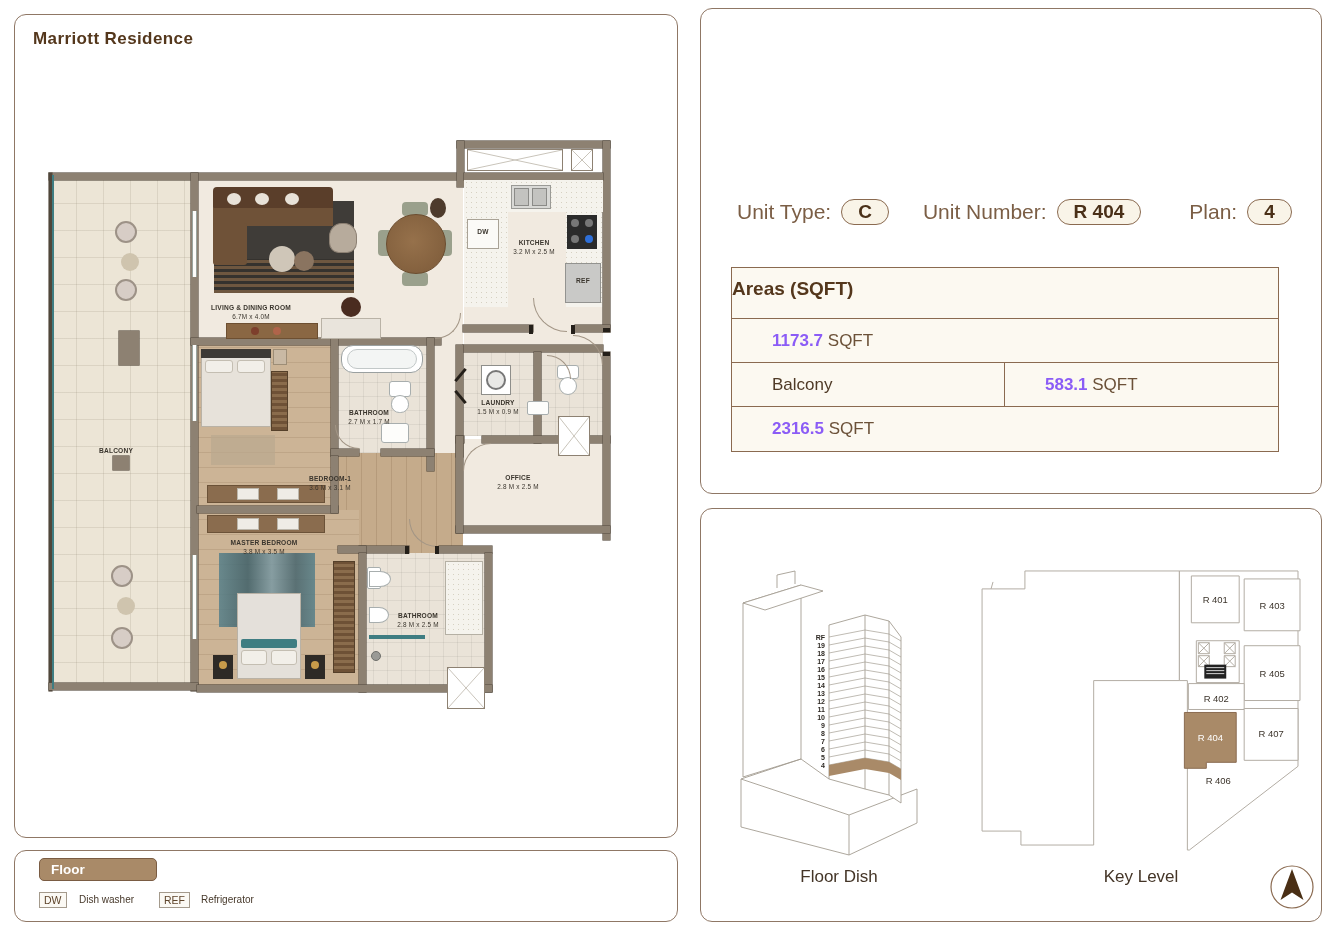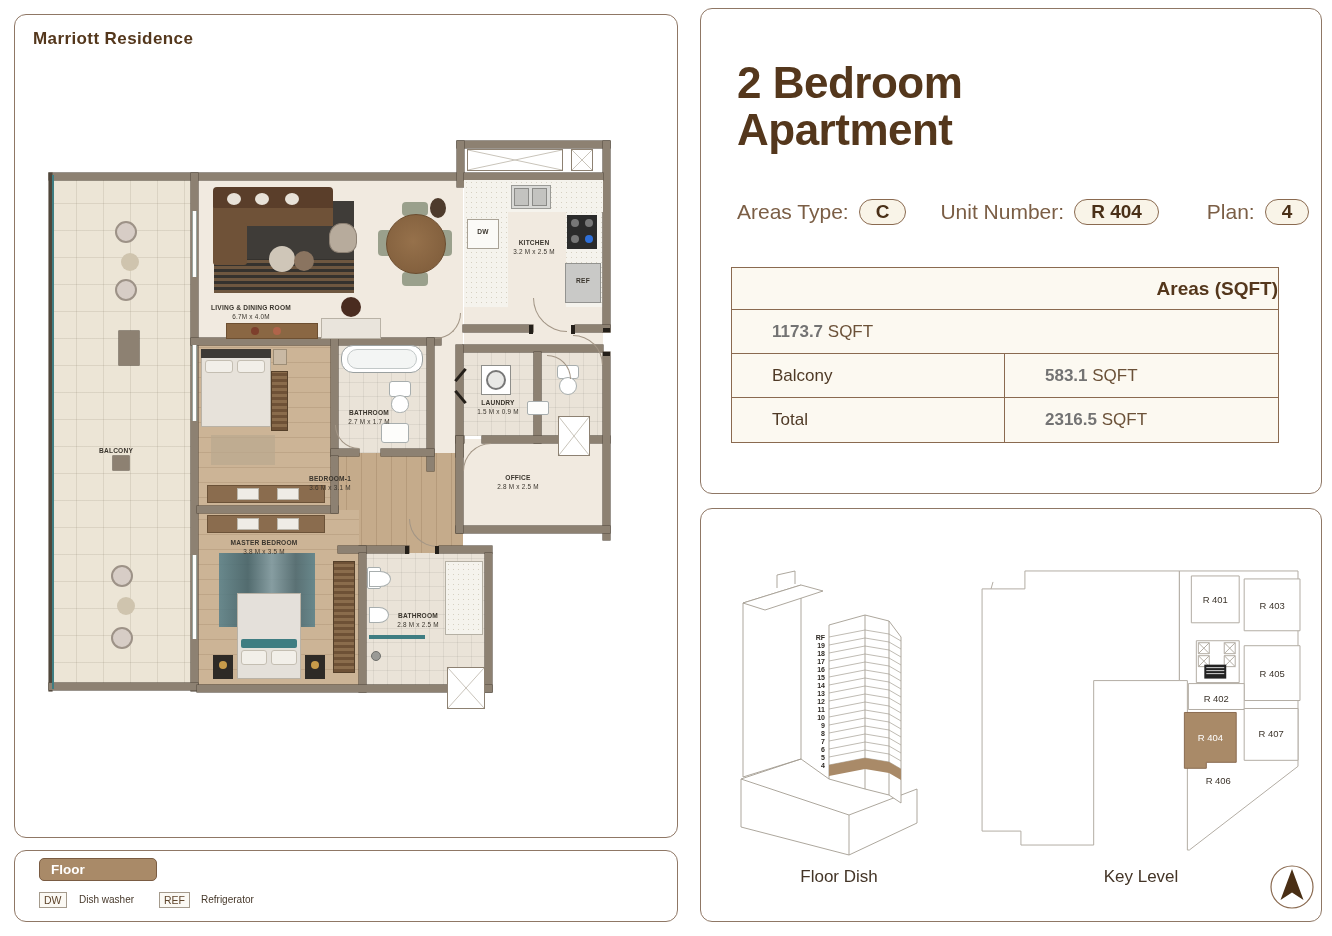--- a/index.html
+++ b/index.html
@@ -52,28 +52,28 @@
   
   .big-title { position:absolute; left:36px; top:50px; font-size:44px; line-height:1.07;
                font-weight:bold; color:#54371c; letter-spacing:-.5px; }
   .unit-row { position:absolute; left:36px; top:190px; display:flex; align-items:center;
               gap:10px; font-size:21px; color:#7b5e45; white-space:nowrap; }
   .badge { display:inline-block; background:#f9f4e8; border:1.6px solid #8a6a50; border-radius:13px;
            padding:0 16px; font-weight:bold; font-size:19px; color:#4a3018; line-height:24px; }
   .unit-gap { width:14px; }
   .areas { position:absolute; left:30px; top:258px; width:548px; background:#fcf9f1;
            border:1.4px solid #8a6a50; }
-  .areas-header { height:42px; line-height:42px; text-align:right; font-weight:bold;
+  .areas-header { height:51px; line-height:42px; text-align:left; font-weight:bold;
                   font-size:19px; color:#54371c; border-bottom:1.4px solid #8a6a50; }
   .areas-row { height:44px; display:flex; align-items:center; border-bottom:1.4px solid #8a6a50; }
   .areas-row:last-child { border-bottom:none; }
   .areas-label { width:50%; padding-left:40px; font-size:17px; color:#4f3a26; border-right:1.4px solid #8a6a50;
                  height:100%; display:flex; align-items:center; }
   .areas-value { padding-left:40px; font-size:17px; color:#6b5138; }
-  .areas-value b { color:#737373; font-weight:bold; }
+  .areas-value b { color:#8b5cf6; font-weight:bold; }
 
   
   .caption { position:absolute; font-size:17px; color:#443527; text-align:center; width:160px; }
   .flbl { font:bold 7px "Liberation Sans", sans-serif; fill:#2f2a24; }
   .klbl { font:9.5px "Liberation Sans", sans-serif; fill:#3b332a; }
   .klbl-hl { font:9.5px "Liberation Sans", sans-serif; fill:#ffffff; }
   .compass { position:absolute; left:568px; top:355px; width:46px; height:46px; }
 </style>
 </head>
 <body>
@@ -276,45 +276,40 @@
 
 <div class="panel" id="panel-legend">
   <div class="legend-pill">Floor</div>
   <div class="abbr-box" style="left:24px;">DW</div>
   <div class="legend-text" style="left:64px;">Dish washer</div>
   <div class="abbr-box" style="left:144px;">REF</div>
   <div class="legend-text" style="left:186px;">Refrigerator</div>
 </div>
 
 <div class="panel" id="panel-info">
-  <div class="big-title">
-    <div>2 Bedroom</div>
-    <div>Apartment</div>
-  </div>
   <div class="unit-row">
-    <span>Areas Type:</span>
+    <span>Unit Type:</span>
     <span class="badge">C</span>
     <span class="unit-gap"></span>
     <span>Unit Number:</span>
     <span class="badge">R 404</span>
     <span class="unit-gap" style="width:28px;"></span>
     <span>Plan:</span>
     <span class="badge">4</span>
   </div>
   <div class="areas">
     <div class="areas-header">Areas (SQFT)</div>
     <div class="areas-row">
       <div class="areas-value"><b>1173.7</b>&nbsp;<span>SQFT</span></div>
     </div>
     <div class="areas-row">
       <div class="areas-label">Balcony</div>
       <div class="areas-value"><b>583.1</b>&nbsp;<span>SQFT</span></div>
     </div>
     <div class="areas-row">
-      <div class="areas-label">Total</div>
       <div class="areas-value"><b>2316.5</b>&nbsp;<span>SQFT</span></div>
     </div>
   </div>
 </div>
 
 <div class="panel" id="panel-key">
 
   <svg id="bld" style="position:absolute;left:36px;top:52px;" width="212" height="295" viewBox="0 0 212 295">
     <g stroke="#a49d92" stroke-width="0.9" fill="#ffffff" stroke-linejoin="round">
       <polygon points="6,42 64,24 64,198 6,216"></polygon>

